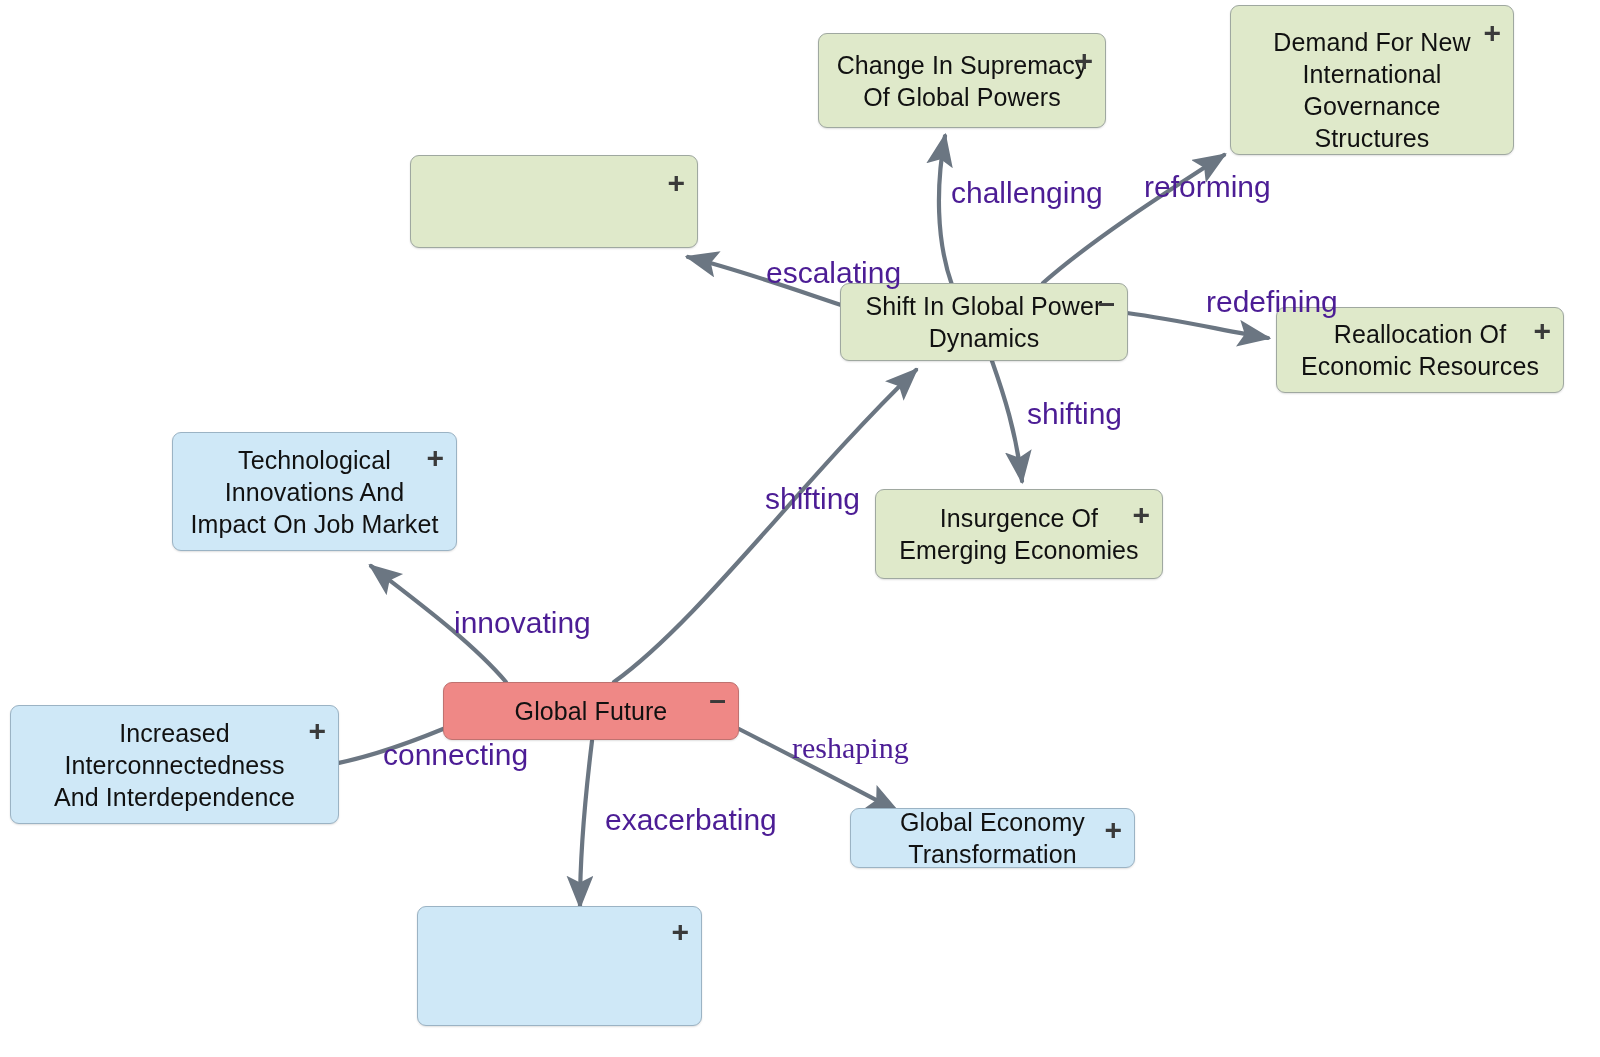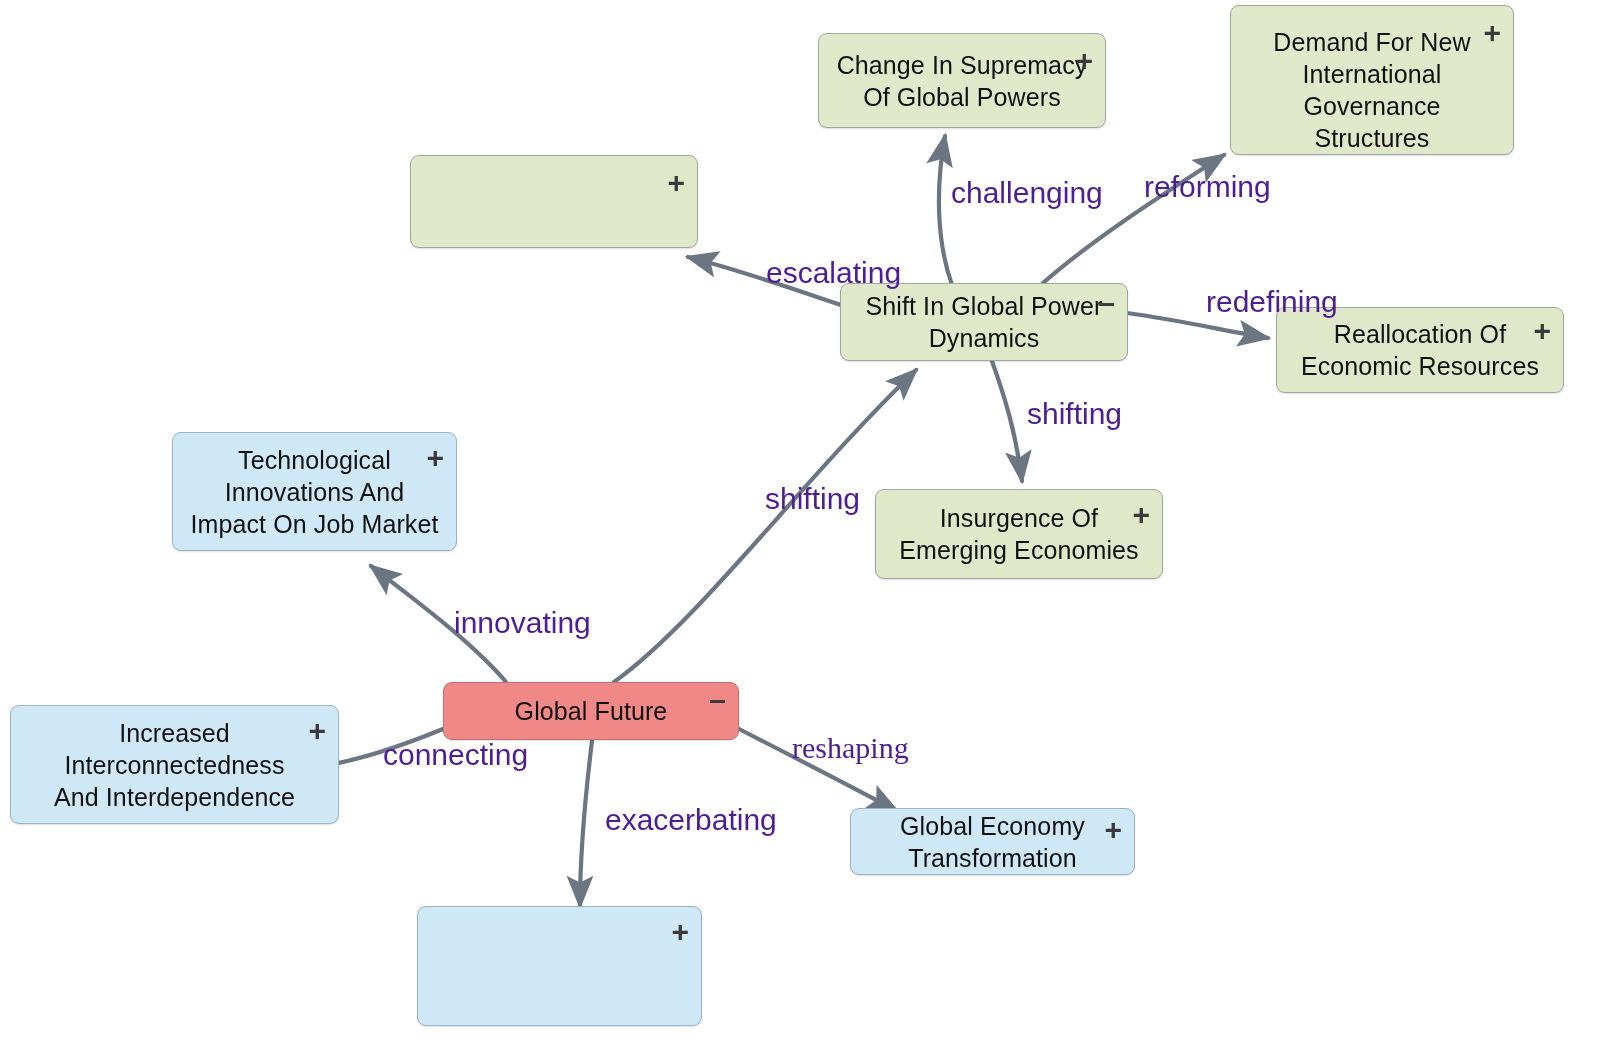--- a/index.html
+++ b/index.html
@@ -153,21 +153,21 @@
 
   <div class="node node-red" style="left:443px; top:682px; width:296px; height:58px;">
     <span class="node-label">Global Future</span>
     <span class="toggle" style="right:12px; top:2px;">–</span>
   </div>
 
   <div class="node node-blue" style="left:417px; top:906px; width:285px; height:120px;">
     <span class="toggle" style="right:12px; top:10px;">+</span>
   </div>
 
-  <div class="node node-blue" style="left:850px; top:808px; width:285px; height:67px;">
+  <div class="node node-blue" style="left:850px; top:808px; width:285px; height:60px;">
     <span class="node-label">Global Economy
 Transformation</span>
     <span class="toggle" style="right:12px; top:6px;">+</span>
   </div>
 
   <div class="edge-label" style="left:766px; top:256px;">escalating</div>
   <div class="edge-label" style="left:951px; top:176px;">challenging</div>
   <div class="edge-label" style="left:1144px; top:170px;">reforming</div>
   <div class="edge-label" style="left:1206px; top:285px;">redefining</div>
   <div class="edge-label" style="left:1027px; top:397px;">shifting</div>

